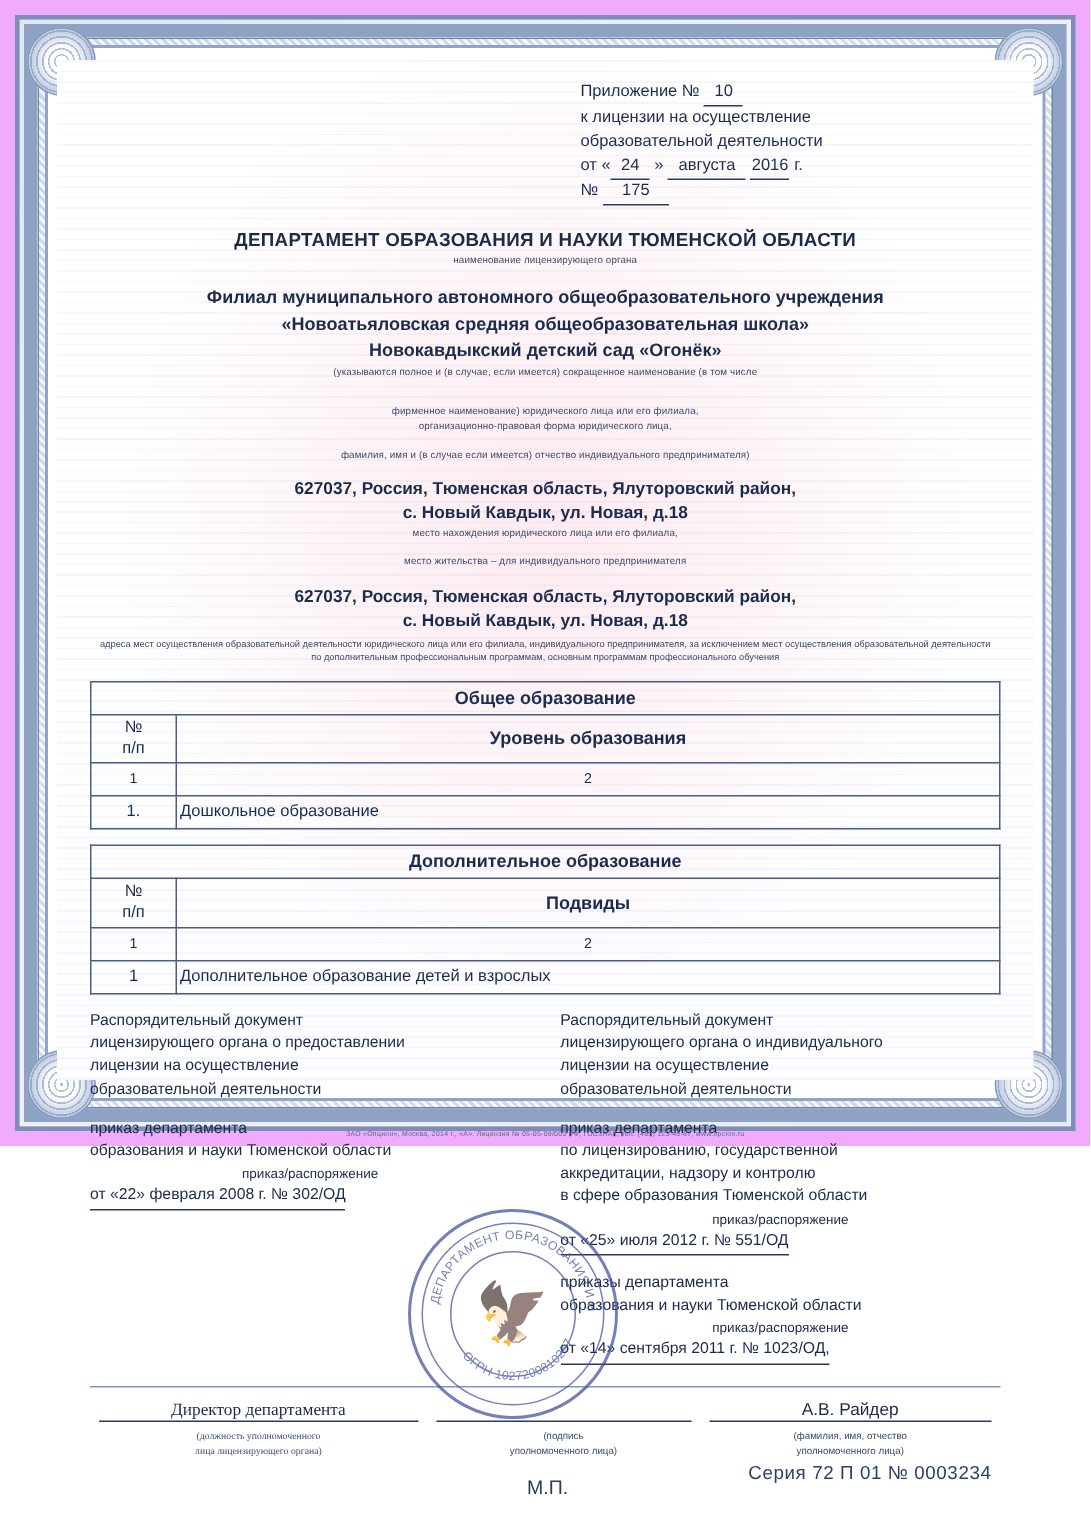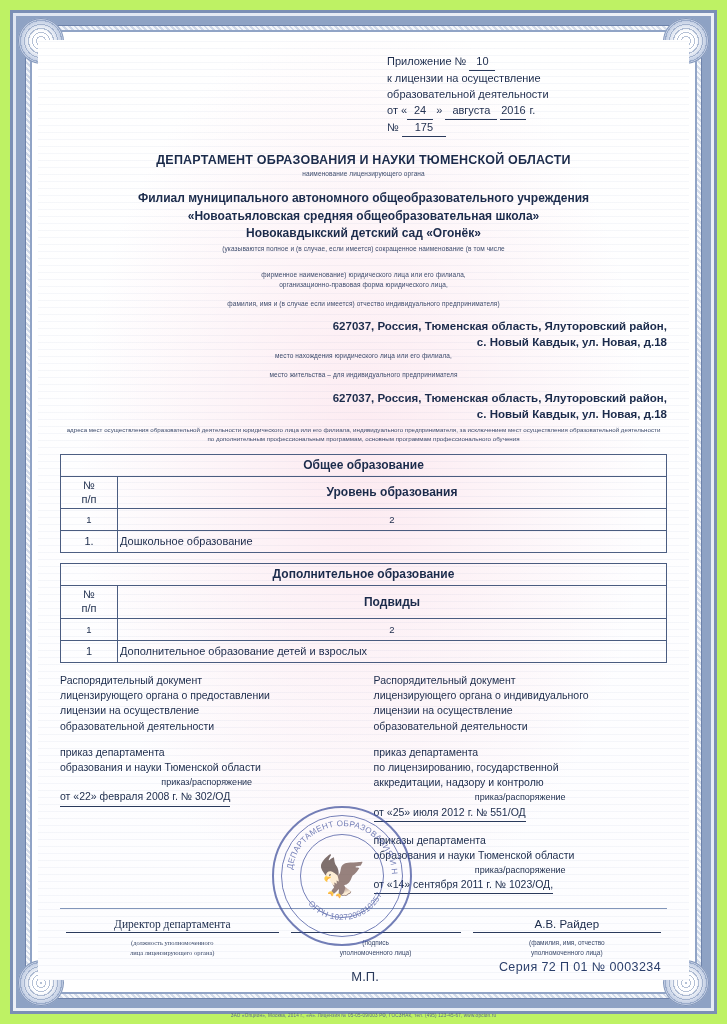--- a/index.html
+++ b/index.html
@@ -10,22 +10,22 @@
   body {
     width: 727px;
     height: 1024px;
     font-family: "Liberation Sans", sans-serif;
     color: #1a2a4a;
     overflow: hidden;
   }
   .page {
     position: relative;
     width: 727px;
-    height: 1024px;
-    background: #bef264;
+    height: 764px;
+    background: #f0abfc;
   }
   
   .border-outer {
     position: absolute;
     left: 10px; top: 10px; right: 10px; bottom: 10px;
     border: 3px solid #7b8fb5;
     background: linear-gradient(135deg,#dfe6f2 0%, #eef1f7 40%, #e6ecf5 100%);
   }
   .border-guilloche {
     position: absolute;
@@ -105,21 +105,21 @@
     letter-spacing: .1px;
   }
   .name-block {
     text-align: center;
     font-weight: bold;
     font-size: 12px;
     margin-top: 12px;
     line-height: 1.45;
   }
   .addr-block {
-    text-align: right;
+    text-align: center;
     font-weight: bold;
     font-size: 11.5px;
     margin-top: 10px;
     line-height: 1.4;
   }
   .spacer-sm { height: 16px; }
   .spacer-xs { height: 9px; }
   .caption-multi {
     text-align: center;
     font-size: 6.2px;
@@ -384,20 +384,21 @@
       </div>
       <div class="col right">
         <div>Распорядительный документ</div>
         <div>лицензирующего органа о индивидуального</div>
         <div>лицензии на осуществление</div>
         <div>образовательной деятельности</div>
         <div class="ord-gap"></div>
         <div>приказ департамента</div>
         <div>по лицензированию, государственной</div>
         <div>аккредитации, надзору и контролю</div>
+        <div>в сфере образования Тюменской области</div>
         <div class="ord-sub">приказ/распоряжение</div>
         <div><span class="ord-line">от «25» июля 2012 г. № 551/ОД</span></div>
         <div class="ord-gap"></div>
         <div>приказы департамента</div>
         <div>образования и науки Тюменской области</div>
         <div class="ord-sub">приказ/распоряжение</div>
         <div><span class="ord-line">от «14» сентября 2011 г. № 1023/ОД,</span></div>
       </div>
     </div>
 

